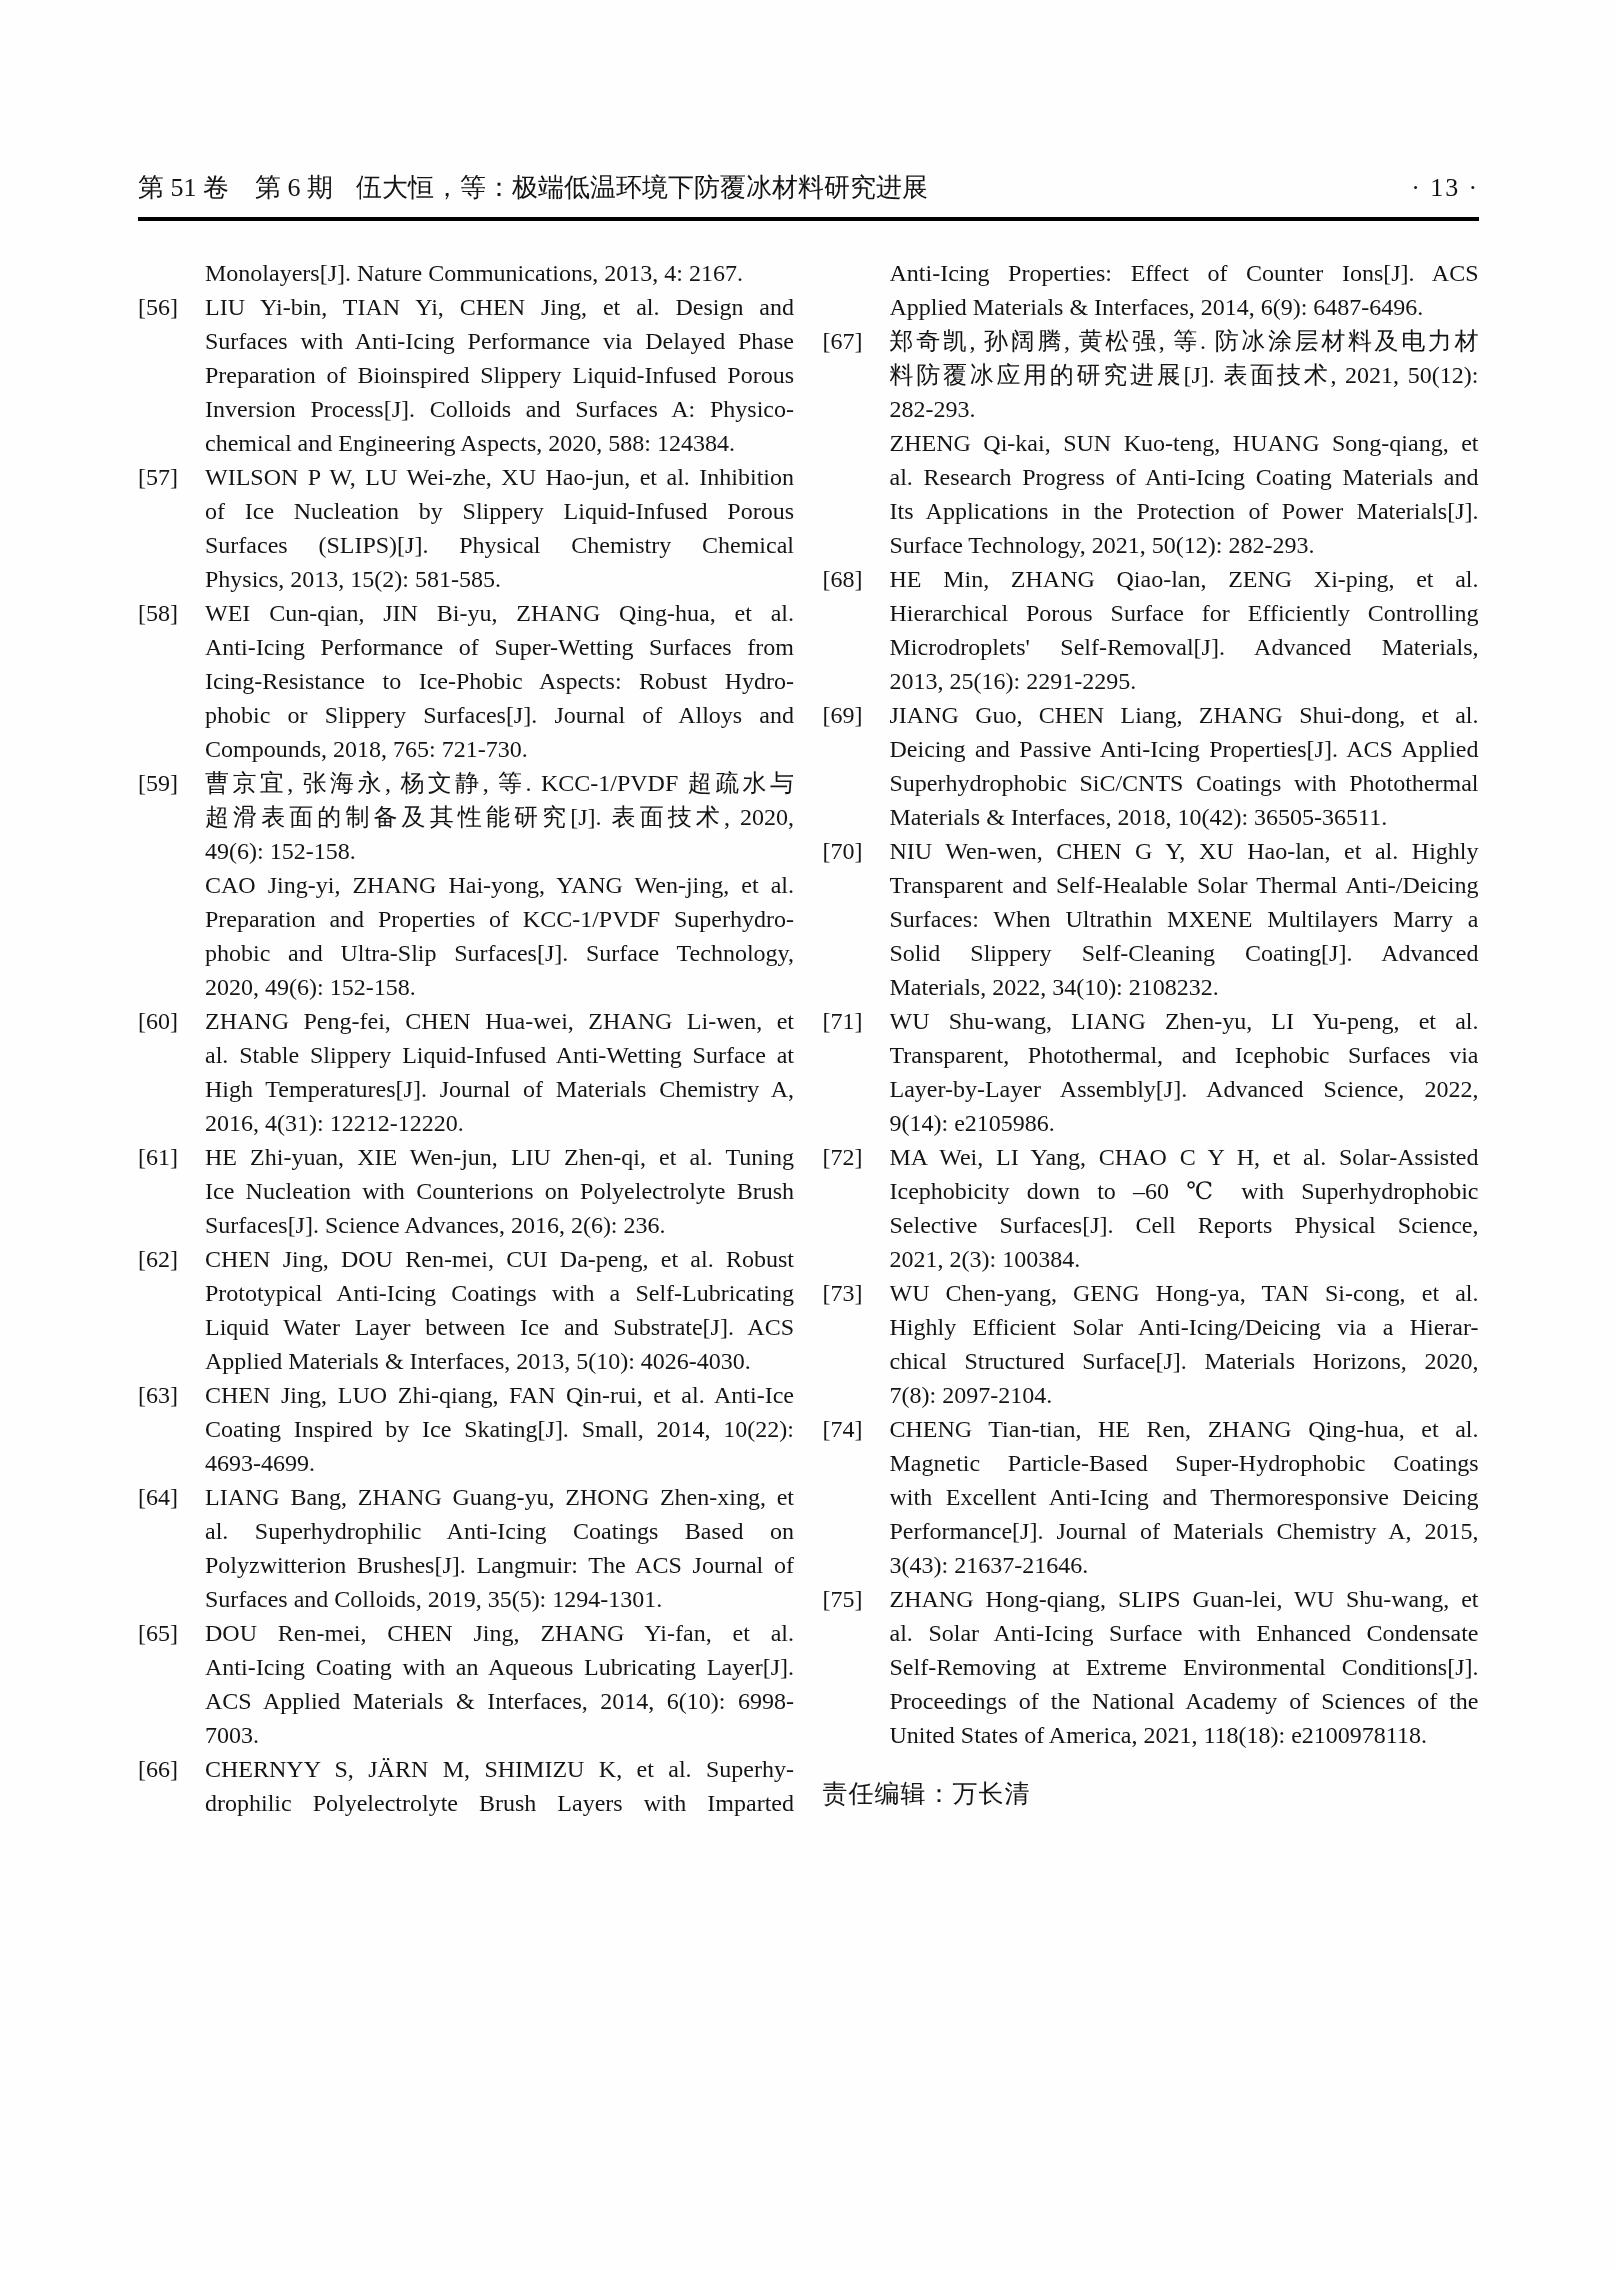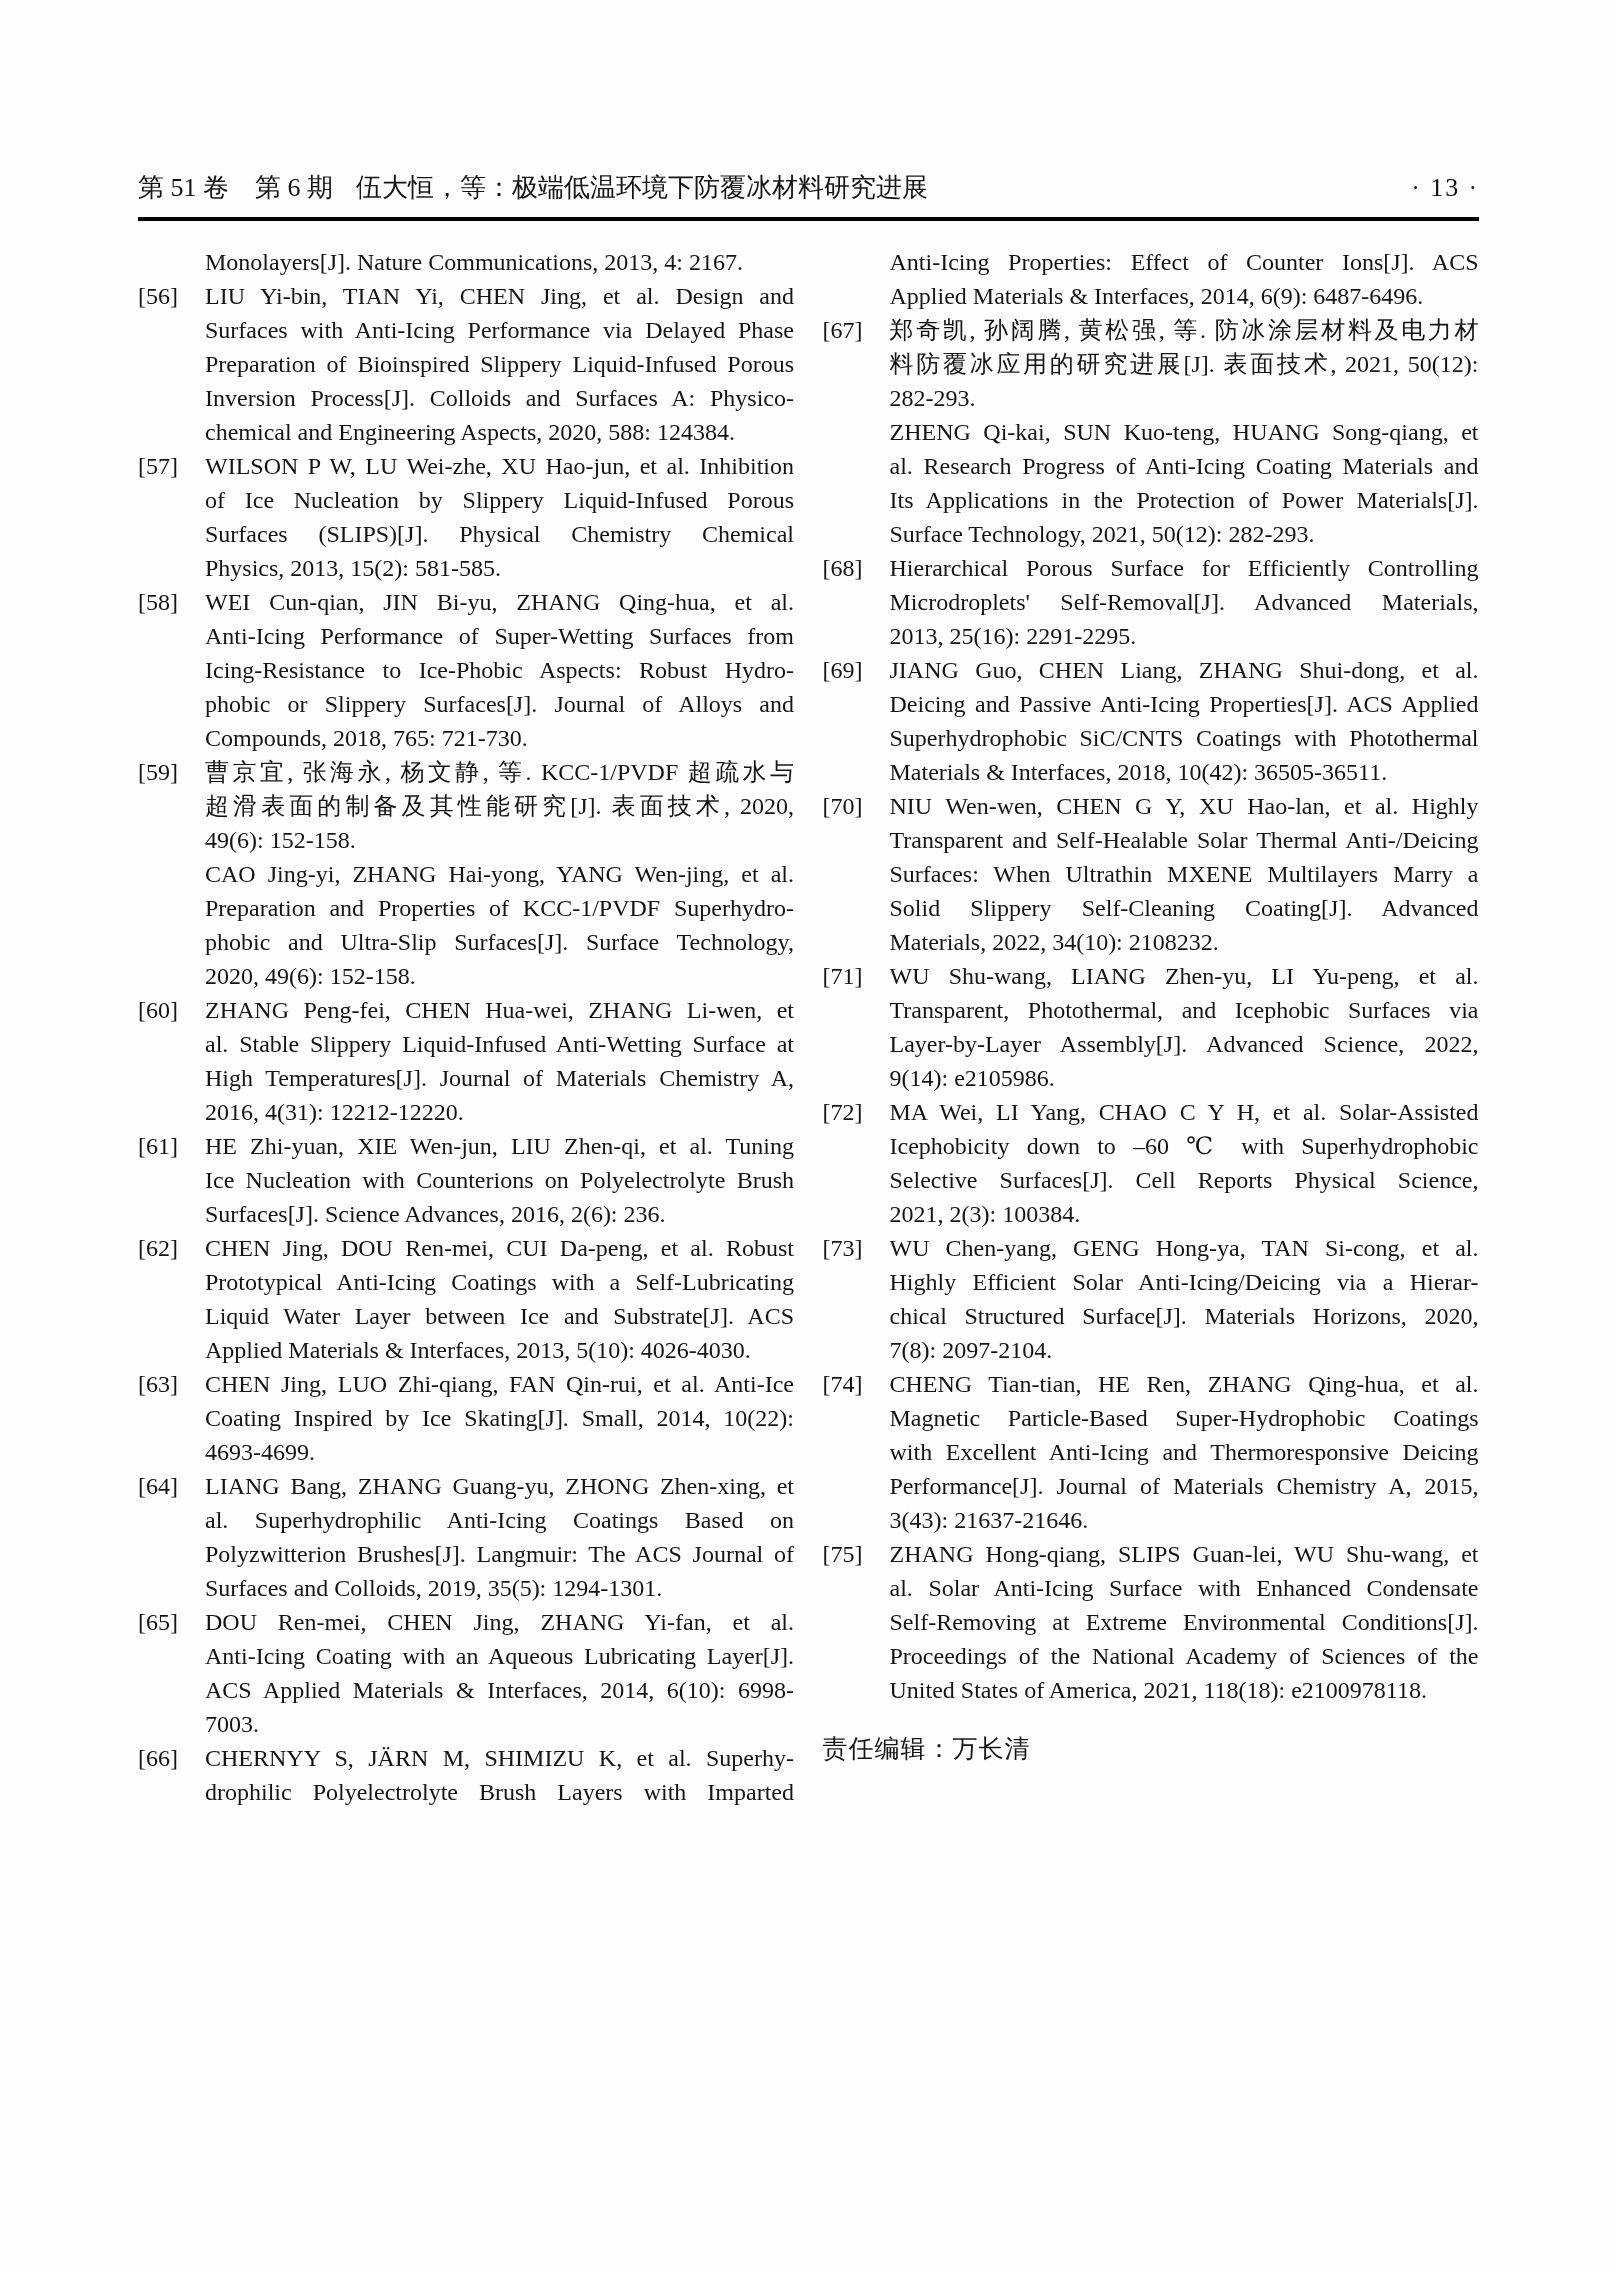--- a/index.html
+++ b/index.html
@@ -31,21 +31,21 @@
   .header-rule {
     position: absolute;
     top: 217px;
     left: 138px;
     width: 1341px;
     height: 3.8px;
     background: #000000;
   }
   .columns {
     position: absolute;
-    top: 245px;
+    top: 256px;
     left: 138px;
     width: 1341px;
     display: flex;
     gap: 28.5px;
   }
   .col {
     width: 656px;
     font-size: 24px;
     line-height: 34px;
   }
@@ -185,20 +185,21 @@
             <div class="ref-line end">282-293.</div>
           </div>
           <div class="ref">
             <div class="ref-line">ZHENG Qi-kai, SUN Kuo-teng, HUANG Song-qiang, et</div>
             <div class="ref-line">al. Research Progress of Anti-Icing Coating Materials and</div>
             <div class="ref-line">Its Applications in the Protection of Power Materials[J].</div>
             <div class="ref-line end">Surface Technology, 2021, 50(12): 282-293.</div>
           </div>
           <div class="ref">
             <span class="ref-label">[68]</span>
+            <div class="ref-line">HE Min, ZHANG Qiao-lan, ZENG Xi-ping, et al.</div>
             <div class="ref-line">Hierarchical Porous Surface for Efficiently Controlling</div>
             <div class="ref-line">Microdroplets' Self-Removal[J]. Advanced Materials,</div>
             <div class="ref-line end">2013, 25(16): 2291-2295.</div>
           </div>
           <div class="ref">
             <span class="ref-label">[69]</span>
             <div class="ref-line">JIANG Guo, CHEN Liang, ZHANG Shui-dong, et al.</div>
             <div class="ref-line">Deicing and Passive Anti-Icing Properties[J]. ACS Applied</div>
             <div class="ref-line">Superhydrophobic SiC/CNTS Coatings with Photothermal</div>
             <div class="ref-line end">Materials &amp; Interfaces, 2018, 10(42): 36505-36511.</div>

